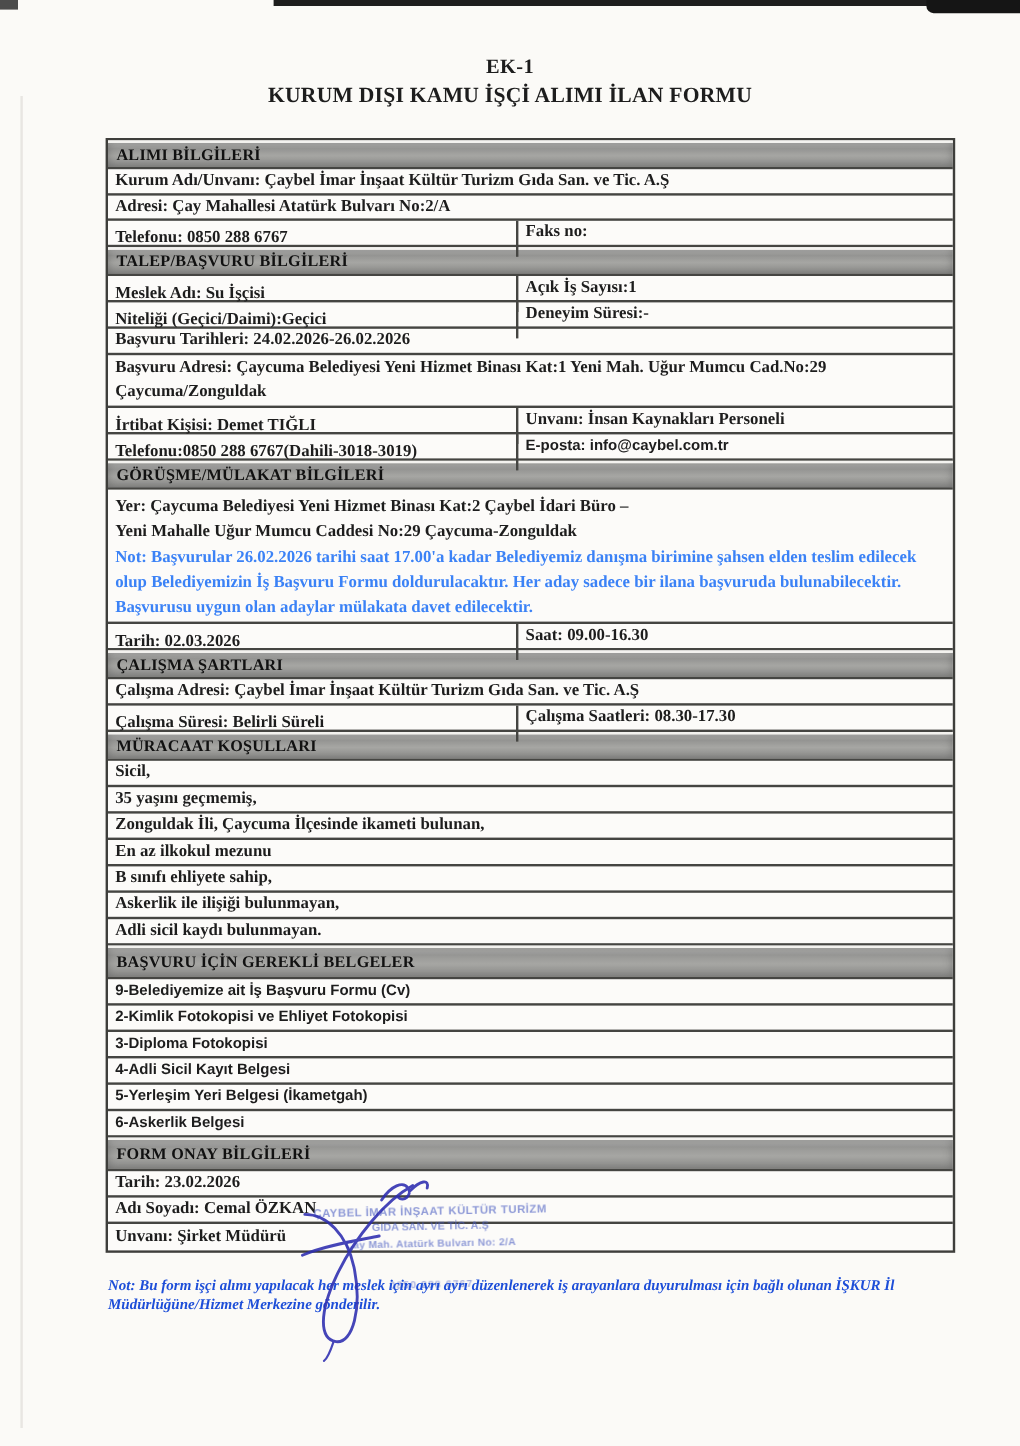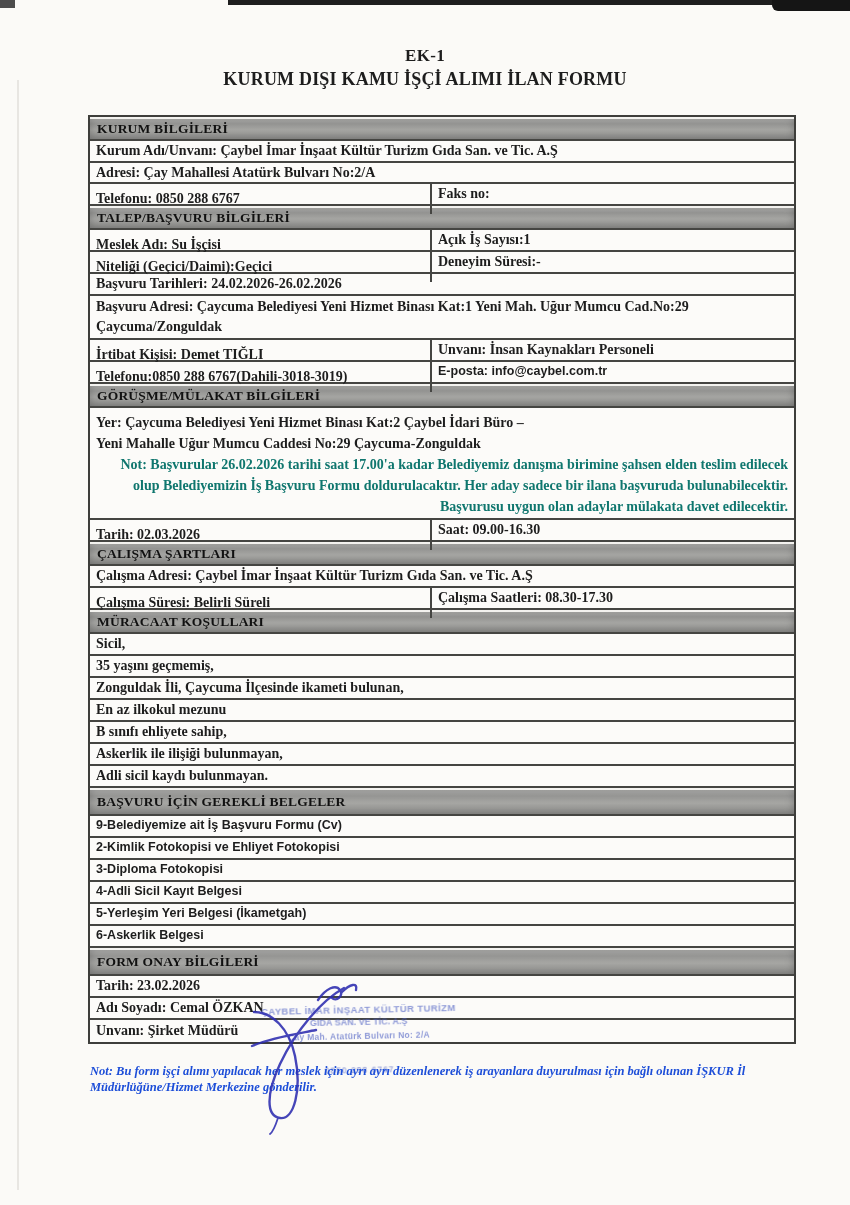--- a/index.html
+++ b/index.html
@@ -39,21 +39,21 @@
     height:24px;
     background:linear-gradient(180deg,#b5b5b3 0%,#989896 25%,#a6a6a3 55%,#8e8e8c 100%);
     border-top:2px solid #f3f2ef;
     box-shadow:inset 0 0 8px rgba(70,70,70,.45);
     font-size:13.5px;letter-spacing:.2px;color:#111;
     padding-left:7px;
   }
   .h22{height:22px;} .h21{height:21px;} .h24{height:24px;} .h26{height:28px;} .h44{height:44px;}
   .bigcell{display:block;padding:4px 6px 2px 6px;height:110px;}
   .bigcell .ln{line-height:21px;}
-  .bigcell .notln{line-height:21px;color:#0f766e;text-align:right;}
+  .bigcell .notln{line-height:21px;color:#3b82f6;}
   .sans{font-family:"Liberation Sans", sans-serif;font-size:12.5px;}
   .wrapcell{display:block;padding:2px 6px;line-height:20px;}
 
   .footer-note{
     position:absolute;left:90px;top:1063px;width:690px;
     font-size:12.5px;font-style:italic;font-weight:700;line-height:16px;color:#1d4ed8;
     z-index:3;
   }
   .stamp{
     position:absolute;left:228px;top:1004px;width:262px;text-align:center;
@@ -76,21 +76,21 @@
 <div class="scan-top-blob"></div>
 <div class="scan-left-line"></div>
 
 <div class="doc-title">
   <div class="ek">EK-1</div>
   <div class="main">KURUM DIŞI KAMU İŞÇİ ALIMI İLAN FORMU</div>
 </div>
 
 <div class="form-table">
 
-  <div class="row hdr">KURUM BİLGİLERİ</div>
+  <div class="row hdr">ALIMI BİLGİLERİ</div>
   <div class="row h22">
     <div class="cell">Kurum Adı/Unvanı: Çaybel İmar İnşaat Kültür Turizm Gıda San. ve Tic. A.Ş</div>
   </div>
   <div class="row h21">
     <div class="cell">Adresi: Çay Mahallesi Atatürk Bulvarı No:2/A</div>
   </div>
   <div class="row h22">
     <div class="cell left">Telefonu: 0850 288 6767</div>
     <div class="cell right">Faks no:</div>
   </div>

